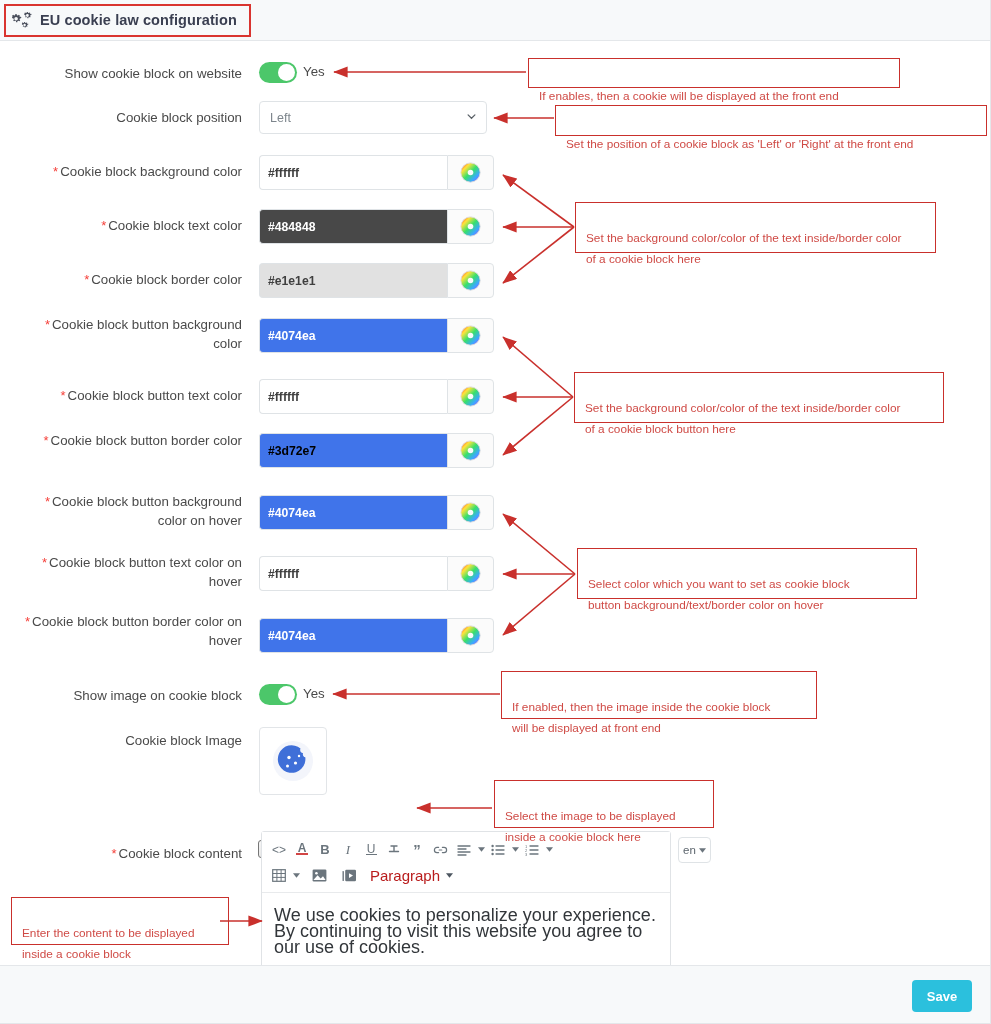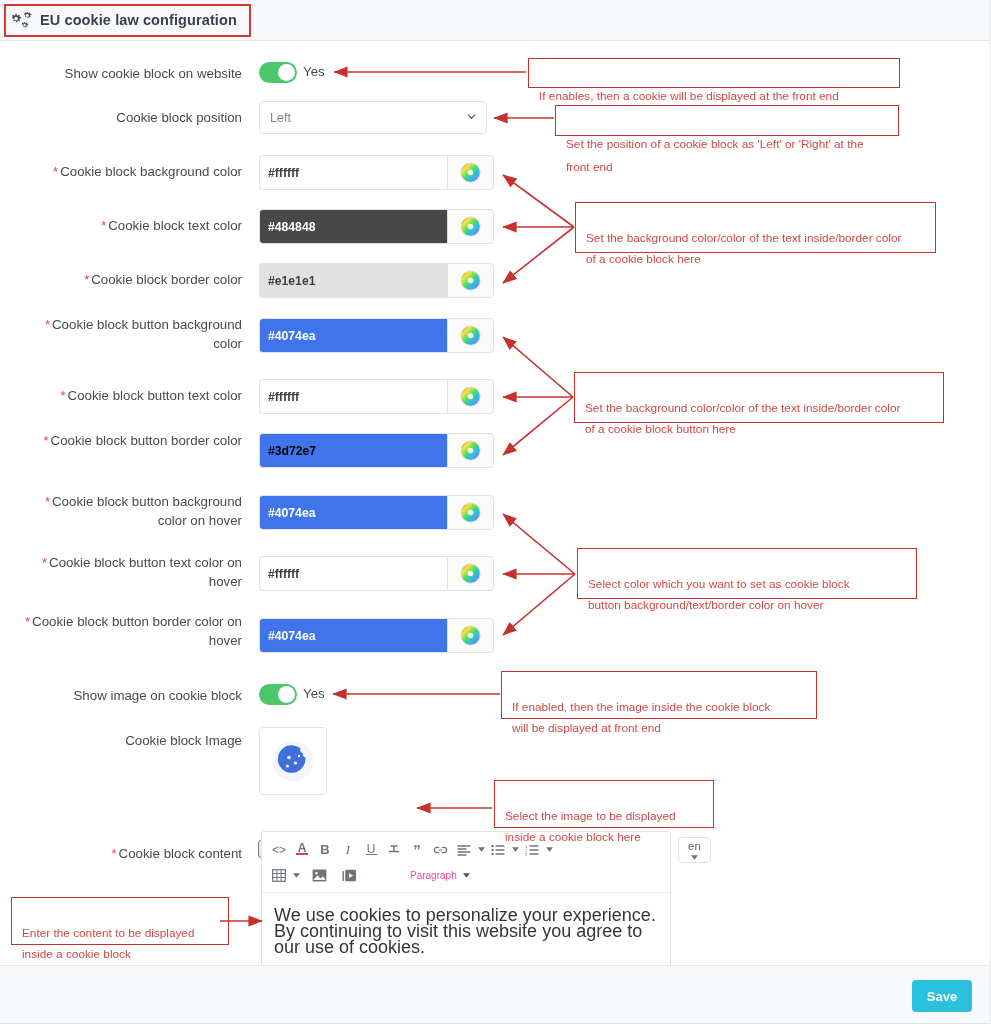--- a/index.html
+++ b/index.html
@@ -172,21 +172,21 @@
   }
   .tb-row { display: flex; align-items: center; gap: 3px; height: 23px; }
   .tb-btn {
     min-width: 20px; height: 21px;
     display: flex; align-items: center; justify-content: center;
     color: #6b757d;
     font-size: 13px;
     padding: 0 3px;
   }
   .tb-caret { width: 7px; height: 5px; margin-left: 1px; }
-  .para-btn { font-size: 10px; color: #ec4899; padding-left: 7px; display:flex; align-items:center; gap:5px;margin-left:40px;}
+  .para-btn { font-size: 15px; color: #b91c1c; padding-left: 7px; display:flex; align-items:center; gap:5px;}
   .editor-body {
     padding: 14px 12px 18px 12px;
     font-size: 18px;
     color: #32363a;
     line-height: 16px;
     min-height: 66px;
   }
   .lang-btn {
     position: absolute;
     width: 33px; height: 26px;
@@ -527,21 +527,21 @@
             <span>Paragraph</span>
             <svg class="tb-caret" viewBox="0 0 8 5">
                 <path d="M0 0h8L4 5z" fill="#4d5660"></path>
               </svg>
           </span>
         </div>
       </div>
       <div class="editor-body">We use cookies to personalize your experience. By continuing to visit this website you agree to our use of cookies.</div>
     </div>
 
-    <div class="lang-btn" style="left:678px; top:796px;flex-direction:column;">
+    <div class="lang-btn" style="left:678px; top:796px;">
       <span>en</span>
       <svg width="7" height="5" viewBox="0 0 8 5">
           <path d="M0 0h8L4 5z" fill="#6b757d"></path>
         </svg>
     </div>
 
   </div>
 
   <div class="panel-footer">
     <button class="save-btn">Save</button>
@@ -575,21 +575,21 @@
     <path d="M500 694 L333 694" stroke="#c9302c" stroke-width="1.6" fill="none" marker-end="url(#ah)"></path>
 
     <path d="M492 808 L417 808" stroke="#c9302c" stroke-width="1.6" fill="none" marker-end="url(#ah)"></path>
 
     <path d="M220 921 L262 921" stroke="#c9302c" stroke-width="1.6" fill="none" marker-end="url(#ah)"></path>
   </svg>
 
   <div class="callout" style="left:528px; top:58px; width:372px; height:30px; line-height:22px;">
     <span>If enables, then a cookie will be displayed at the front end</span>
   </div>
-  <div class="callout" style="left:555px; top:105px; width:344px; height:31px; line-height:23px;">
+  <div class="callout" style="left:555px; top:105px; width:432px; height:31px; line-height:23px;">
     <span>Set the position of a cookie block as 'Left' or 'Right' at the front end</span>
   </div>
   <div class="callout" style="left:575px; top:202px; width:361px; height:51px;">
     <span>Set the background color/color of the text inside/border color
 of a cookie block here</span>
   </div>
   <div class="callout" style="left:574px; top:372px; width:370px; height:51px;">
     <span>Set the background color/color of the text inside/border color
 of a cookie block button here</span>
   </div>

